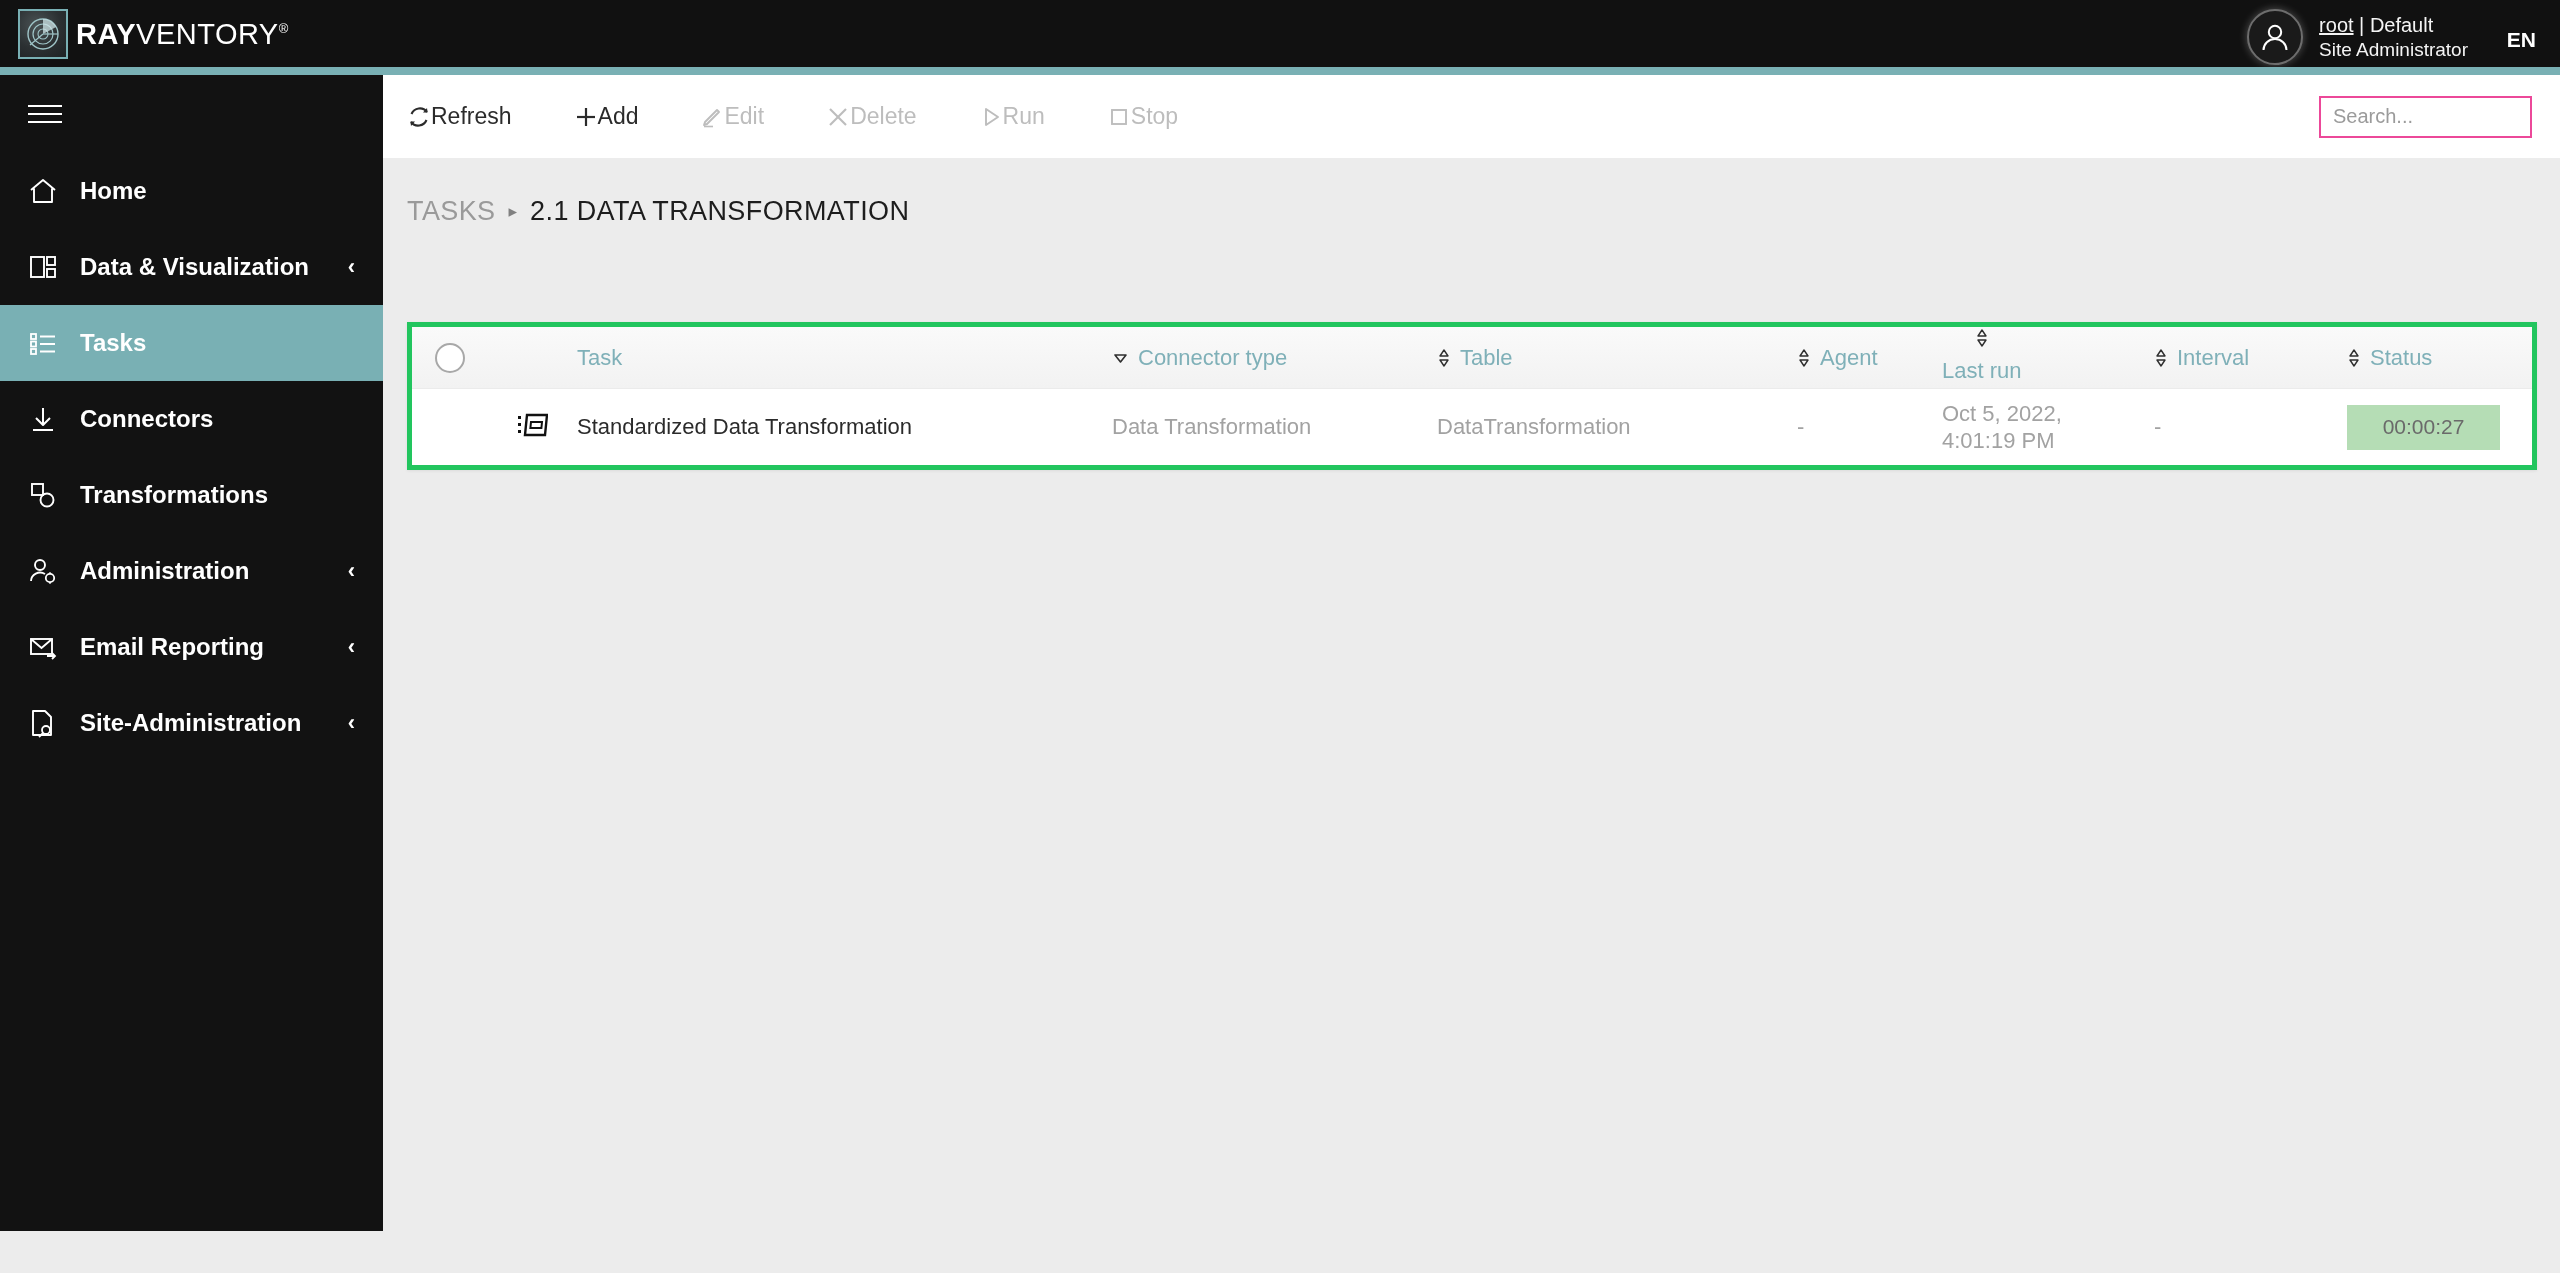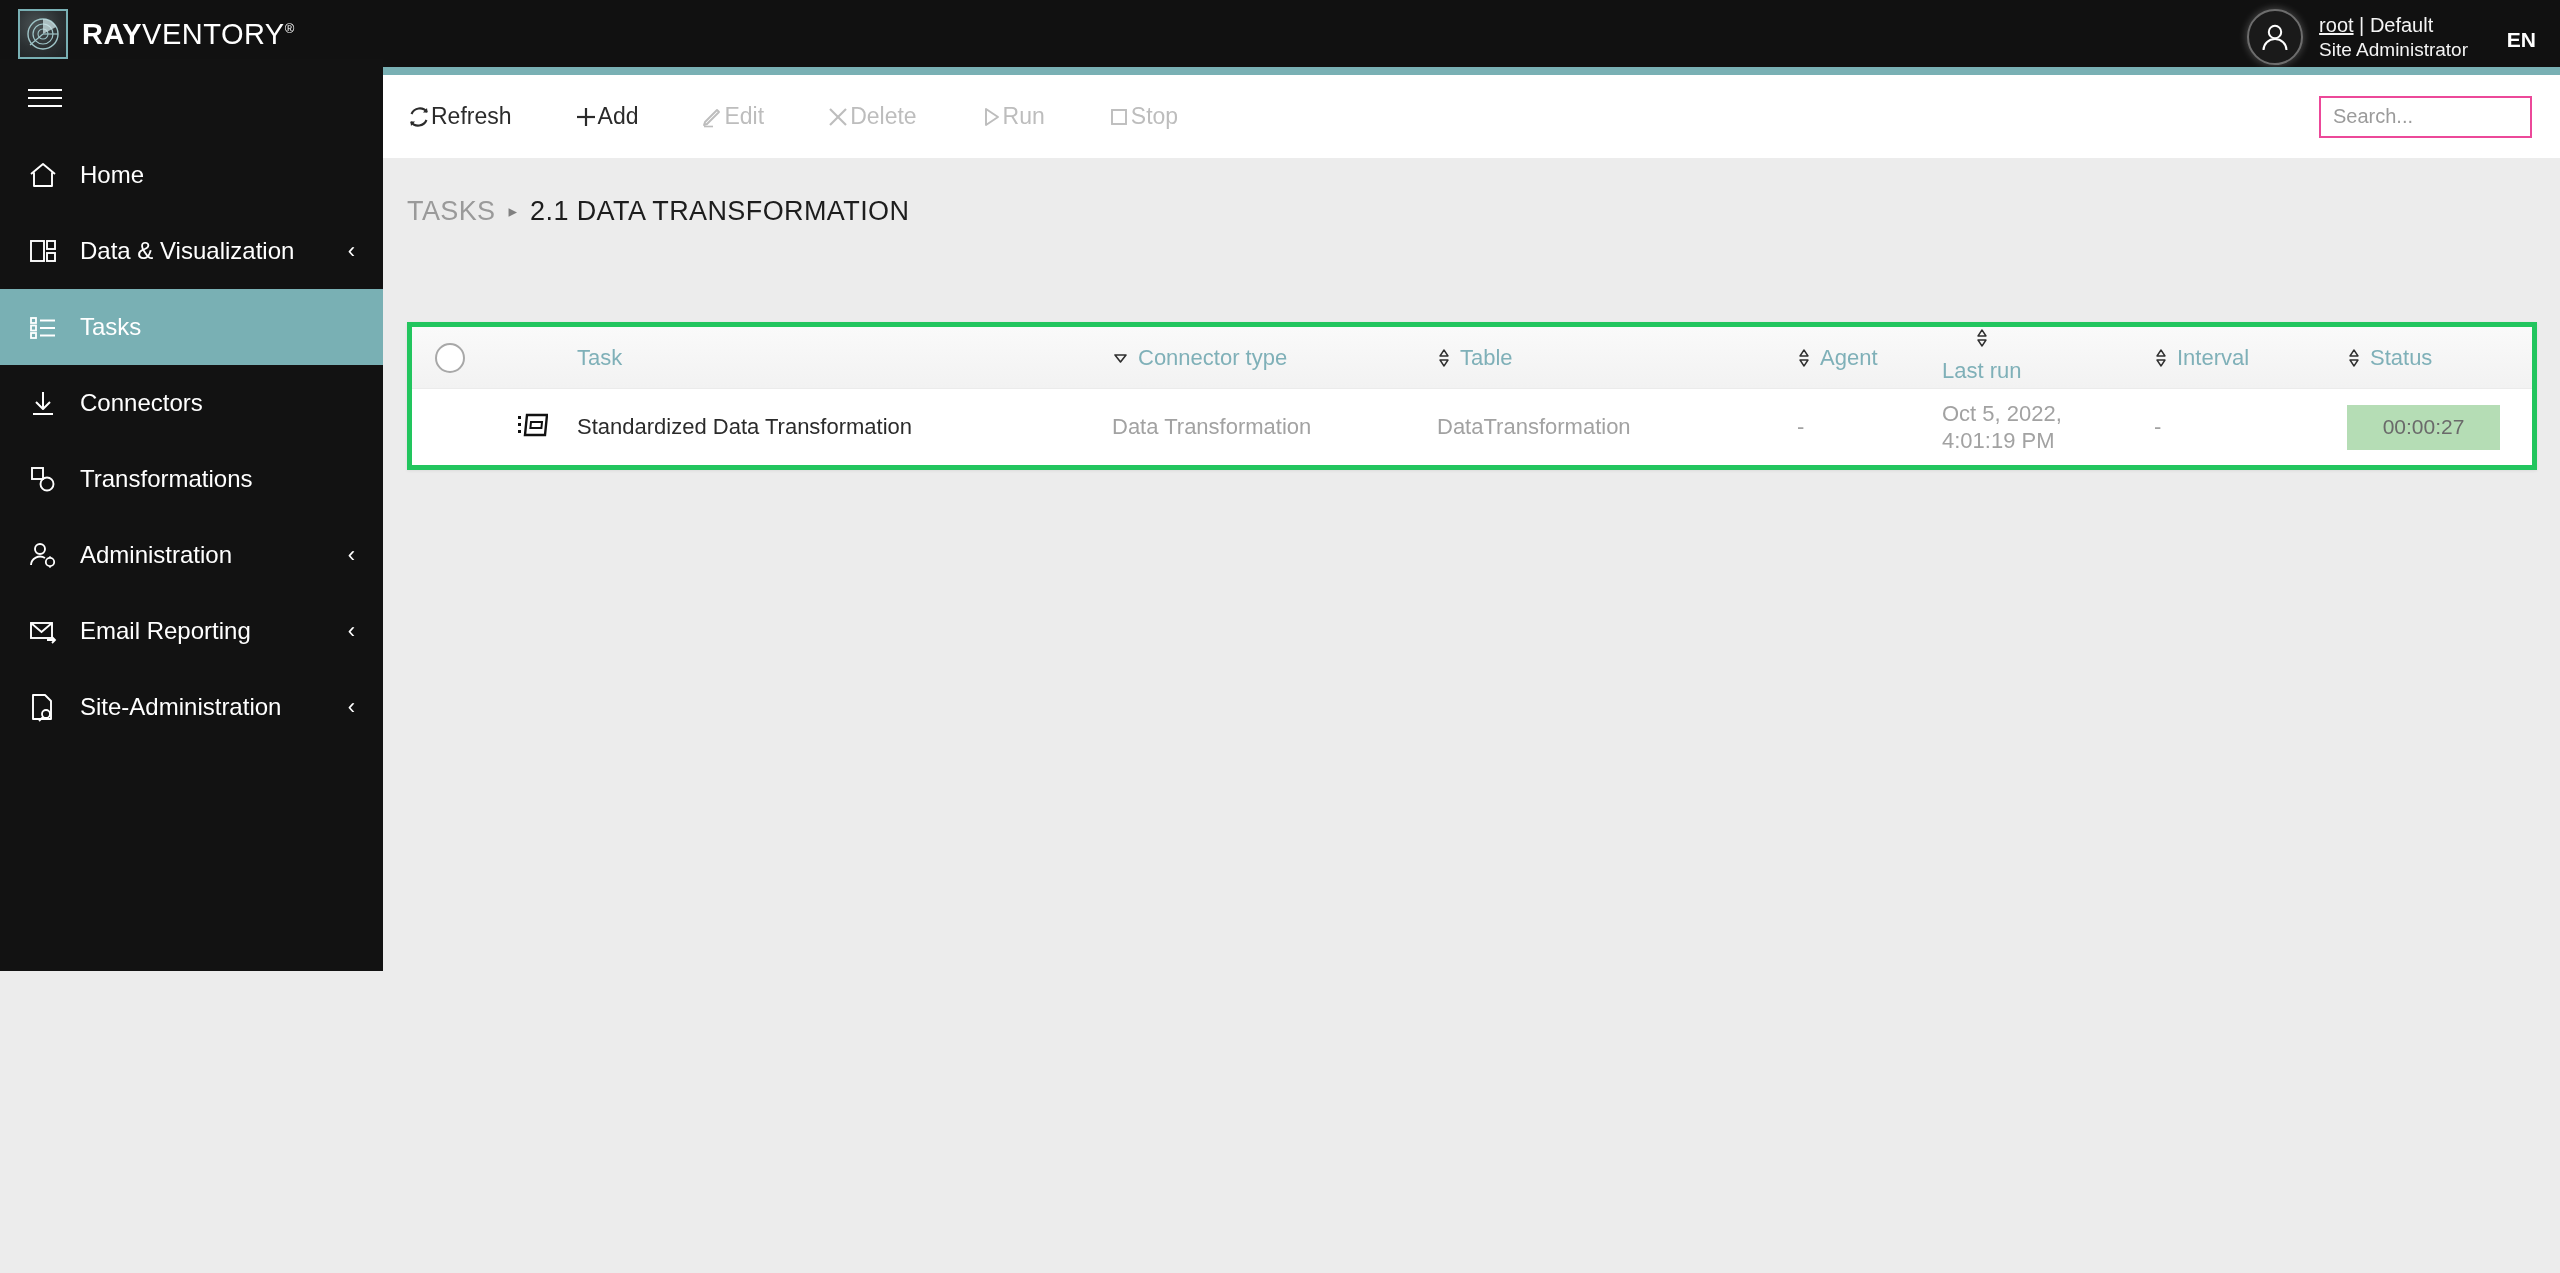--- a/index.html
+++ b/index.html
@@ -14,21 +14,21 @@
   .topbar {
     position: absolute; top: 0; left: 0; width: 2560px; height: 75px;
     background: #111111;
   }
   .topbar-accent {
     position: absolute; top: 67px; left: 0; width: 2560px; height: 9px;
     background: #79b0b4;
   }
   .logo-wrap {
     position: absolute; left: 18px; top: 9px;
-    display: flex; align-items: center; gap: 14px;
+    display: flex; align-items: center; gap: 8px;
   }
   .logo-mark {
     width: 50px; height: 50px;
     border: 2px solid #79b0b4;
     background: radial-gradient(circle at 35% 30%, #4a5254 0%, #2b3032 55%, #1e2224 100%);
     display: flex; align-items: center; justify-content: center;
   }
   .logo-brand {
     font-size: 29px; letter-spacing: 0.5px; color: #ffffff;
     white-space: nowrap; line-height: 1;
@@ -50,22 +50,23 @@
   .user-text { color: #f4f4f4; font-size: 20px; line-height: 1.3; }
   .user-line1 .uname { text-decoration: underline; }
   .user-line2 { font-size: 19px; }
   .lang {
     position: absolute; right: 24px; top: 28px;
     color: #ffffff; font-size: 21px; font-weight: bold;
   }
 
   
   .sidebar {
-    position: absolute; top: 59px; left: 0; width: 383px; height: 912px;
+    position: absolute; top: 75px; left: 0; width: 383px; height: 1156px;
     background: #121212;
+    font-weight: bold;
   }
   .hamburger {
     height: 78px; display: flex; align-items: center; padding-left: 28px;
   }
   .ham-lines { width: 34px; }
   .ham-lines i {
     display: block; height: 2px; background: #ffffff; margin: 6px 0;
   }
   .nav-item {
     height: 76px; display: flex; align-items: center;

